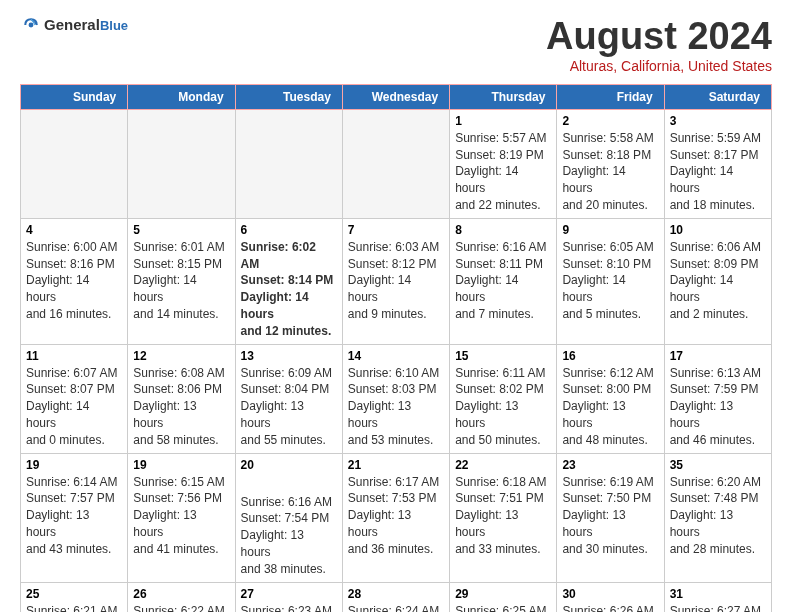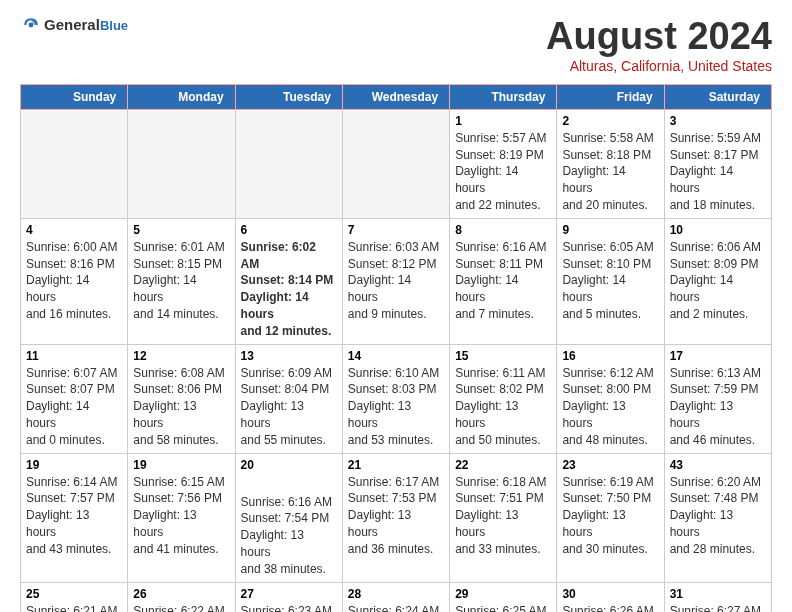--- a/index.html
+++ b/index.html
@@ -282,21 +282,21 @@
 and 33 minutes.</div>
           </td>
           <td>
             <div class="day-number">23</div>
             <div class="day-info" style="white-space: pre-line;">Sunrise: 6:19 AM
 Sunset: 7:50 PM
 Daylight: 13 hours
 and 30 minutes.</div>
           </td>
           <td>
-            <div class="day-number">43</div>
+            <div class="day-number">35</div>
             <div class="day-info" style="white-space: pre-line;">Sunrise: 6:20 AM
 Sunset: 7:48 PM
 Daylight: 13 hours
 and 28 minutes.</div>
           </td>
         </tr>
         <tr>
           <td>
             <div class="day-number">25</div>
             <div class="day-info" style="white-space: pre-line;">Sunrise: 6:21 AM

